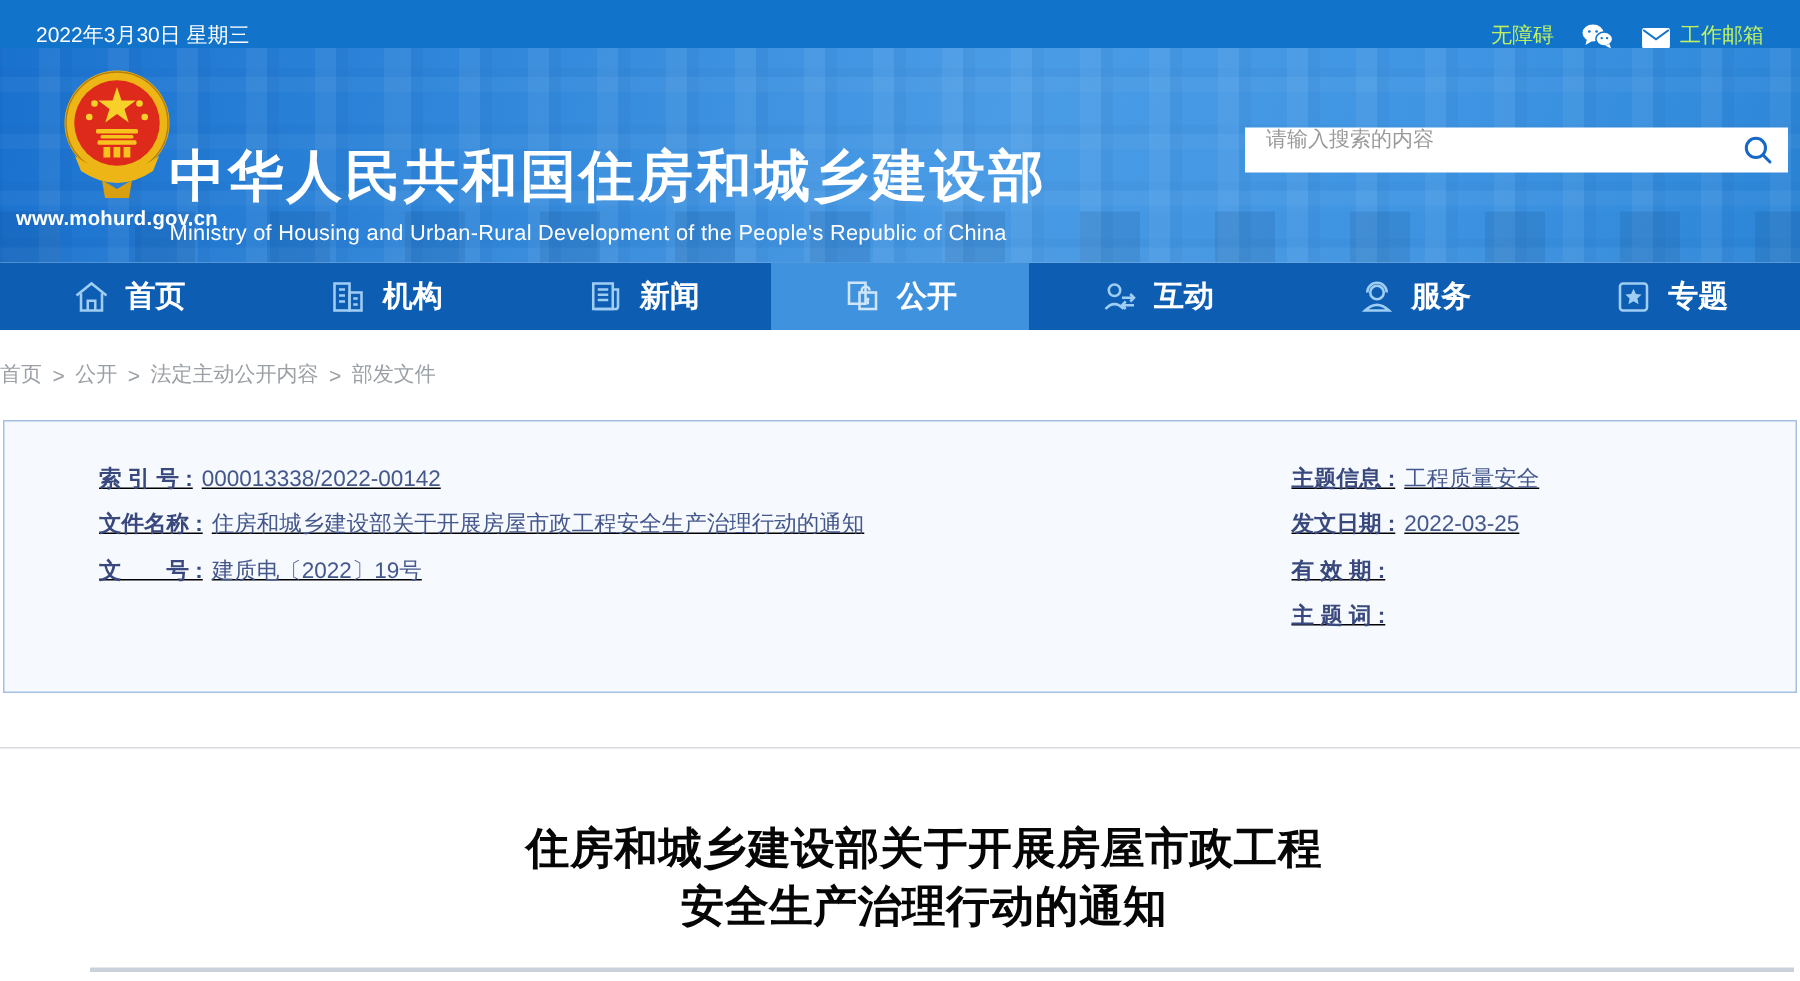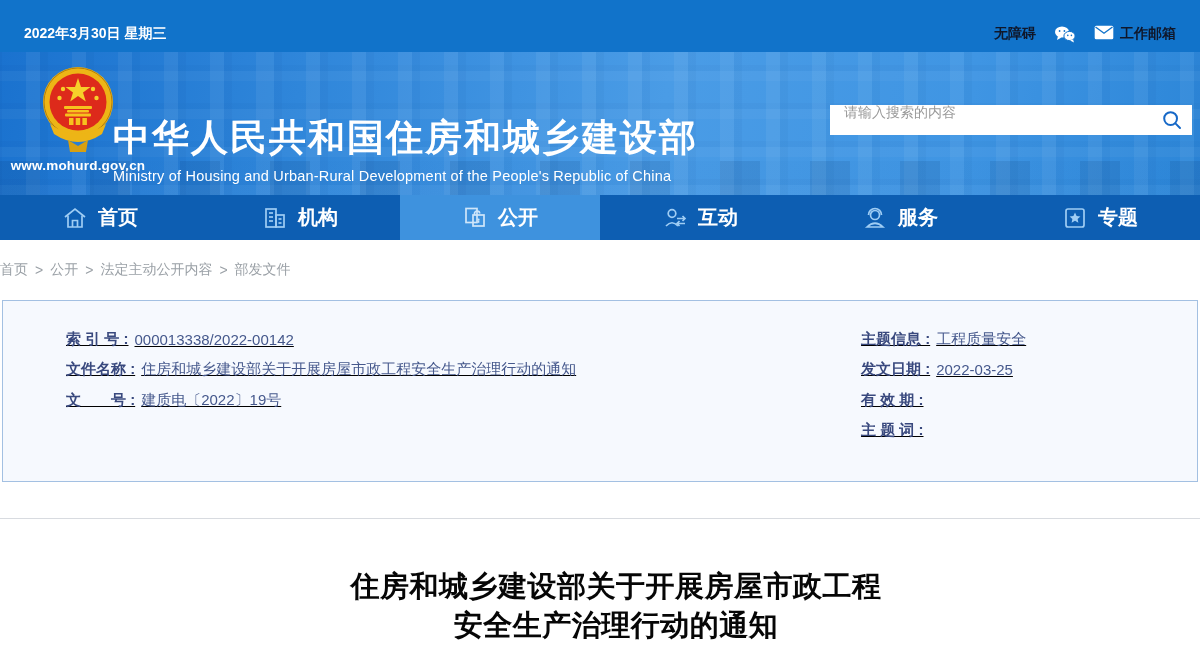--- a/index.html
+++ b/index.html
@@ -1,23 +1,23 @@
 <!DOCTYPE html>
 <html><head>
 <meta charset="utf-8">
 <style>
   * { margin:0; padding:0; box-sizing:border-box; }
   html,body { width:1200px; height:654px; overflow:hidden; background:#fff;
     font-family:"Liberation Sans","DejaVu Sans",sans-serif; }
 
   
-  .topbar { height:52px; background:#1173ca; display:flex; align-items:center;
-    justify-content:space-between; padding:16px 24px 0 24px; color:#fff; font-size:14px;font-weight:bold; }
+  .topbar { height:32px; background:#1173ca; display:flex; align-items:center;
+    justify-content:space-between; padding:16px 24px 0 24px; color:#fff; font-size:14px; }
   .topbar-right { display:flex; align-items:center; gap:18px; }
-  .topbar-link { color:#0f172a; cursor:pointer; display:flex; align-items:flex-start; gap:6px; }
+  .topbar-link { color:#bef264; cursor:pointer; display:flex; align-items:flex-end; gap:6px; }
   .topbar svg { display:block; }
 
   
   .header { position:relative; height:143px;
     background:linear-gradient(100deg,#1a72cf 0%,#2f86da 25%,#4a9ce6 55%,#3f95e3 80%,#2c86d8 100%); overflow:hidden; }
   .bldg { position:absolute; inset:0; opacity:.35; pointer-events:none;
     background-image:
       repeating-linear-gradient(90deg, rgba(255,255,255,.16) 0 14px, rgba(0,40,110,.10) 14px 22px, rgba(255,255,255,0) 22px 46px),
       repeating-linear-gradient(0deg, rgba(255,255,255,.10) 0 10px, rgba(0,40,110,.08) 10px 16px, rgba(255,255,255,0) 16px 38px);
     background-position: 260px 0; }
@@ -159,20 +159,30 @@
       <rect x="4" y="4" width="10" height="18"></rect>
         <rect x="14" y="10" width="8" height="12"></rect>
       <line x1="7" y1="8" x2="11" y2="8"></line>
         <line x1="7" y1="12" x2="11" y2="12"></line>
         <line x1="7" y1="16" x2="11" y2="16"></line>
       <line x1="16.5" y1="14" x2="19.5" y2="14"></line>
         <line x1="16.5" y1="18" x2="19.5" y2="18"></line>
     </svg>
     <span>机构</span>
   </div>
+  <div class="tab">
+    <svg width="26" height="26" viewBox="0 0 26 26" fill="none" stroke="#9fcdf4" stroke-width="1.7">
+      <rect x="4.5" y="4" width="13" height="17"></rect>
+      <path d="M17.5 8 H21 V19.5 A1.8 1.8 0 0 1 19 21 H6"></path>
+      <line x1="7.5" y1="8" x2="14.5" y2="8"></line>
+        <line x1="7.5" y1="11.5" x2="14.5" y2="11.5"></line>
+        <line x1="7.5" y1="15" x2="14.5" y2="15"></line>
+    </svg>
+    <span>新闻</span>
+  </div>
   <div class="tab active">
     <svg width="26" height="26" viewBox="0 0 26 26" fill="none" stroke="#cfe6fa" stroke-width="1.7">
       <rect x="4" y="3.5" width="11" height="14"></rect>
       <path d="M12.5 10 V8.6 A2.6 2.6 0 0 1 17.7 8.6"></path>
       <rect x="11" y="10" width="11" height="11"></rect>
       <circle cx="16.5" cy="14.5" r="1.1" fill="#cfe6fa" stroke="none"></circle>
       <line x1="16.5" y1="15.4" x2="16.5" y2="17.8"></line>
     </svg>
     <span>公开</span>
   </div>

